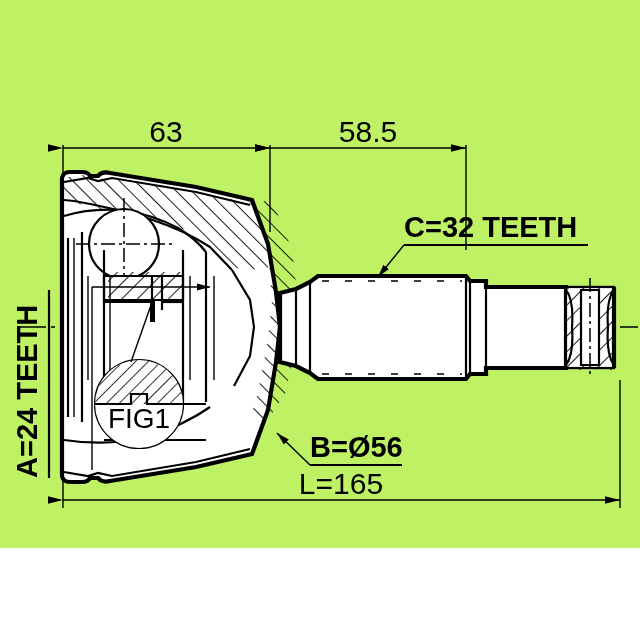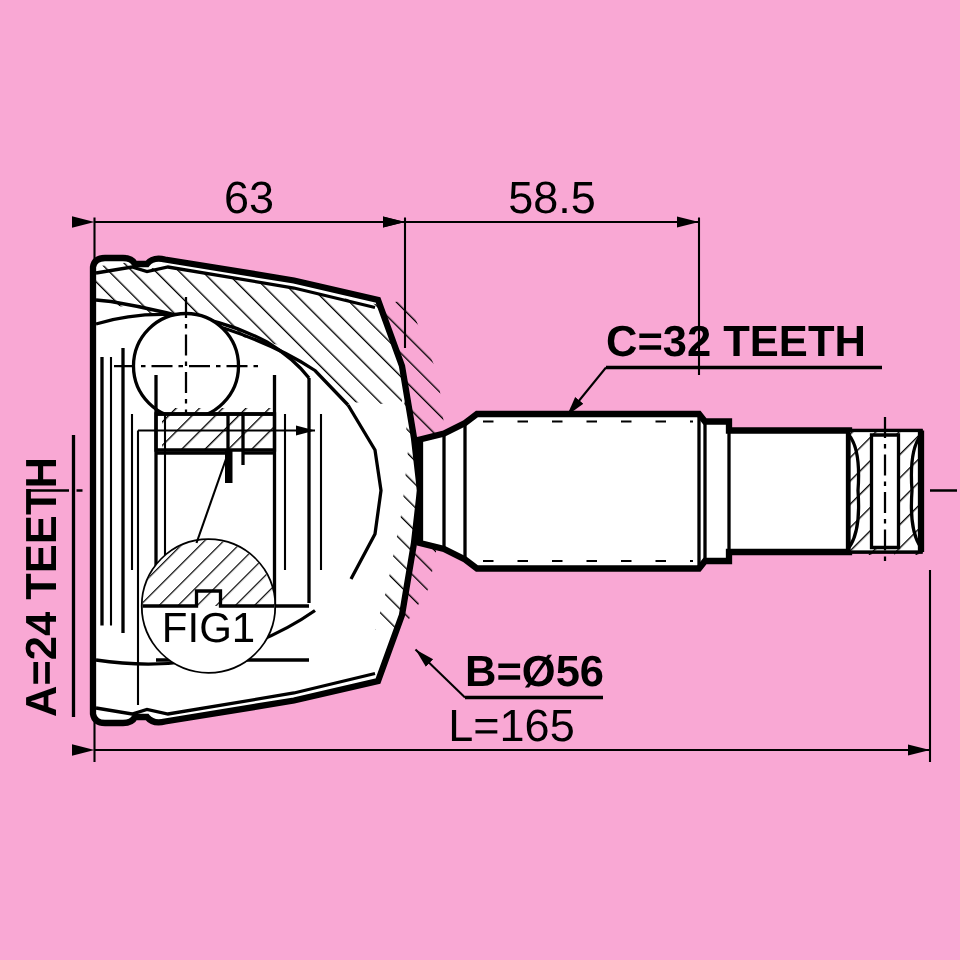--- a/index.html
+++ b/index.html
@@ -9,22 +9,22 @@
   }
   body {
     width: 640px;
     height: 640px;
     font-family: "Liberation Sans", sans-serif;
     overflow: hidden;
   }
   #drawing-root {
     position: relative;
     width: 640px;
-    height: 640px;
-    background: #f9a8d4;
+    height: 548px;
+    background: #bef264;
   }
   svg.sheet {
     position: absolute;
     top: 0;
     left: 0;
     width: 640px;
     height: 640px;
     display: block;
   }
   .dim-text {

